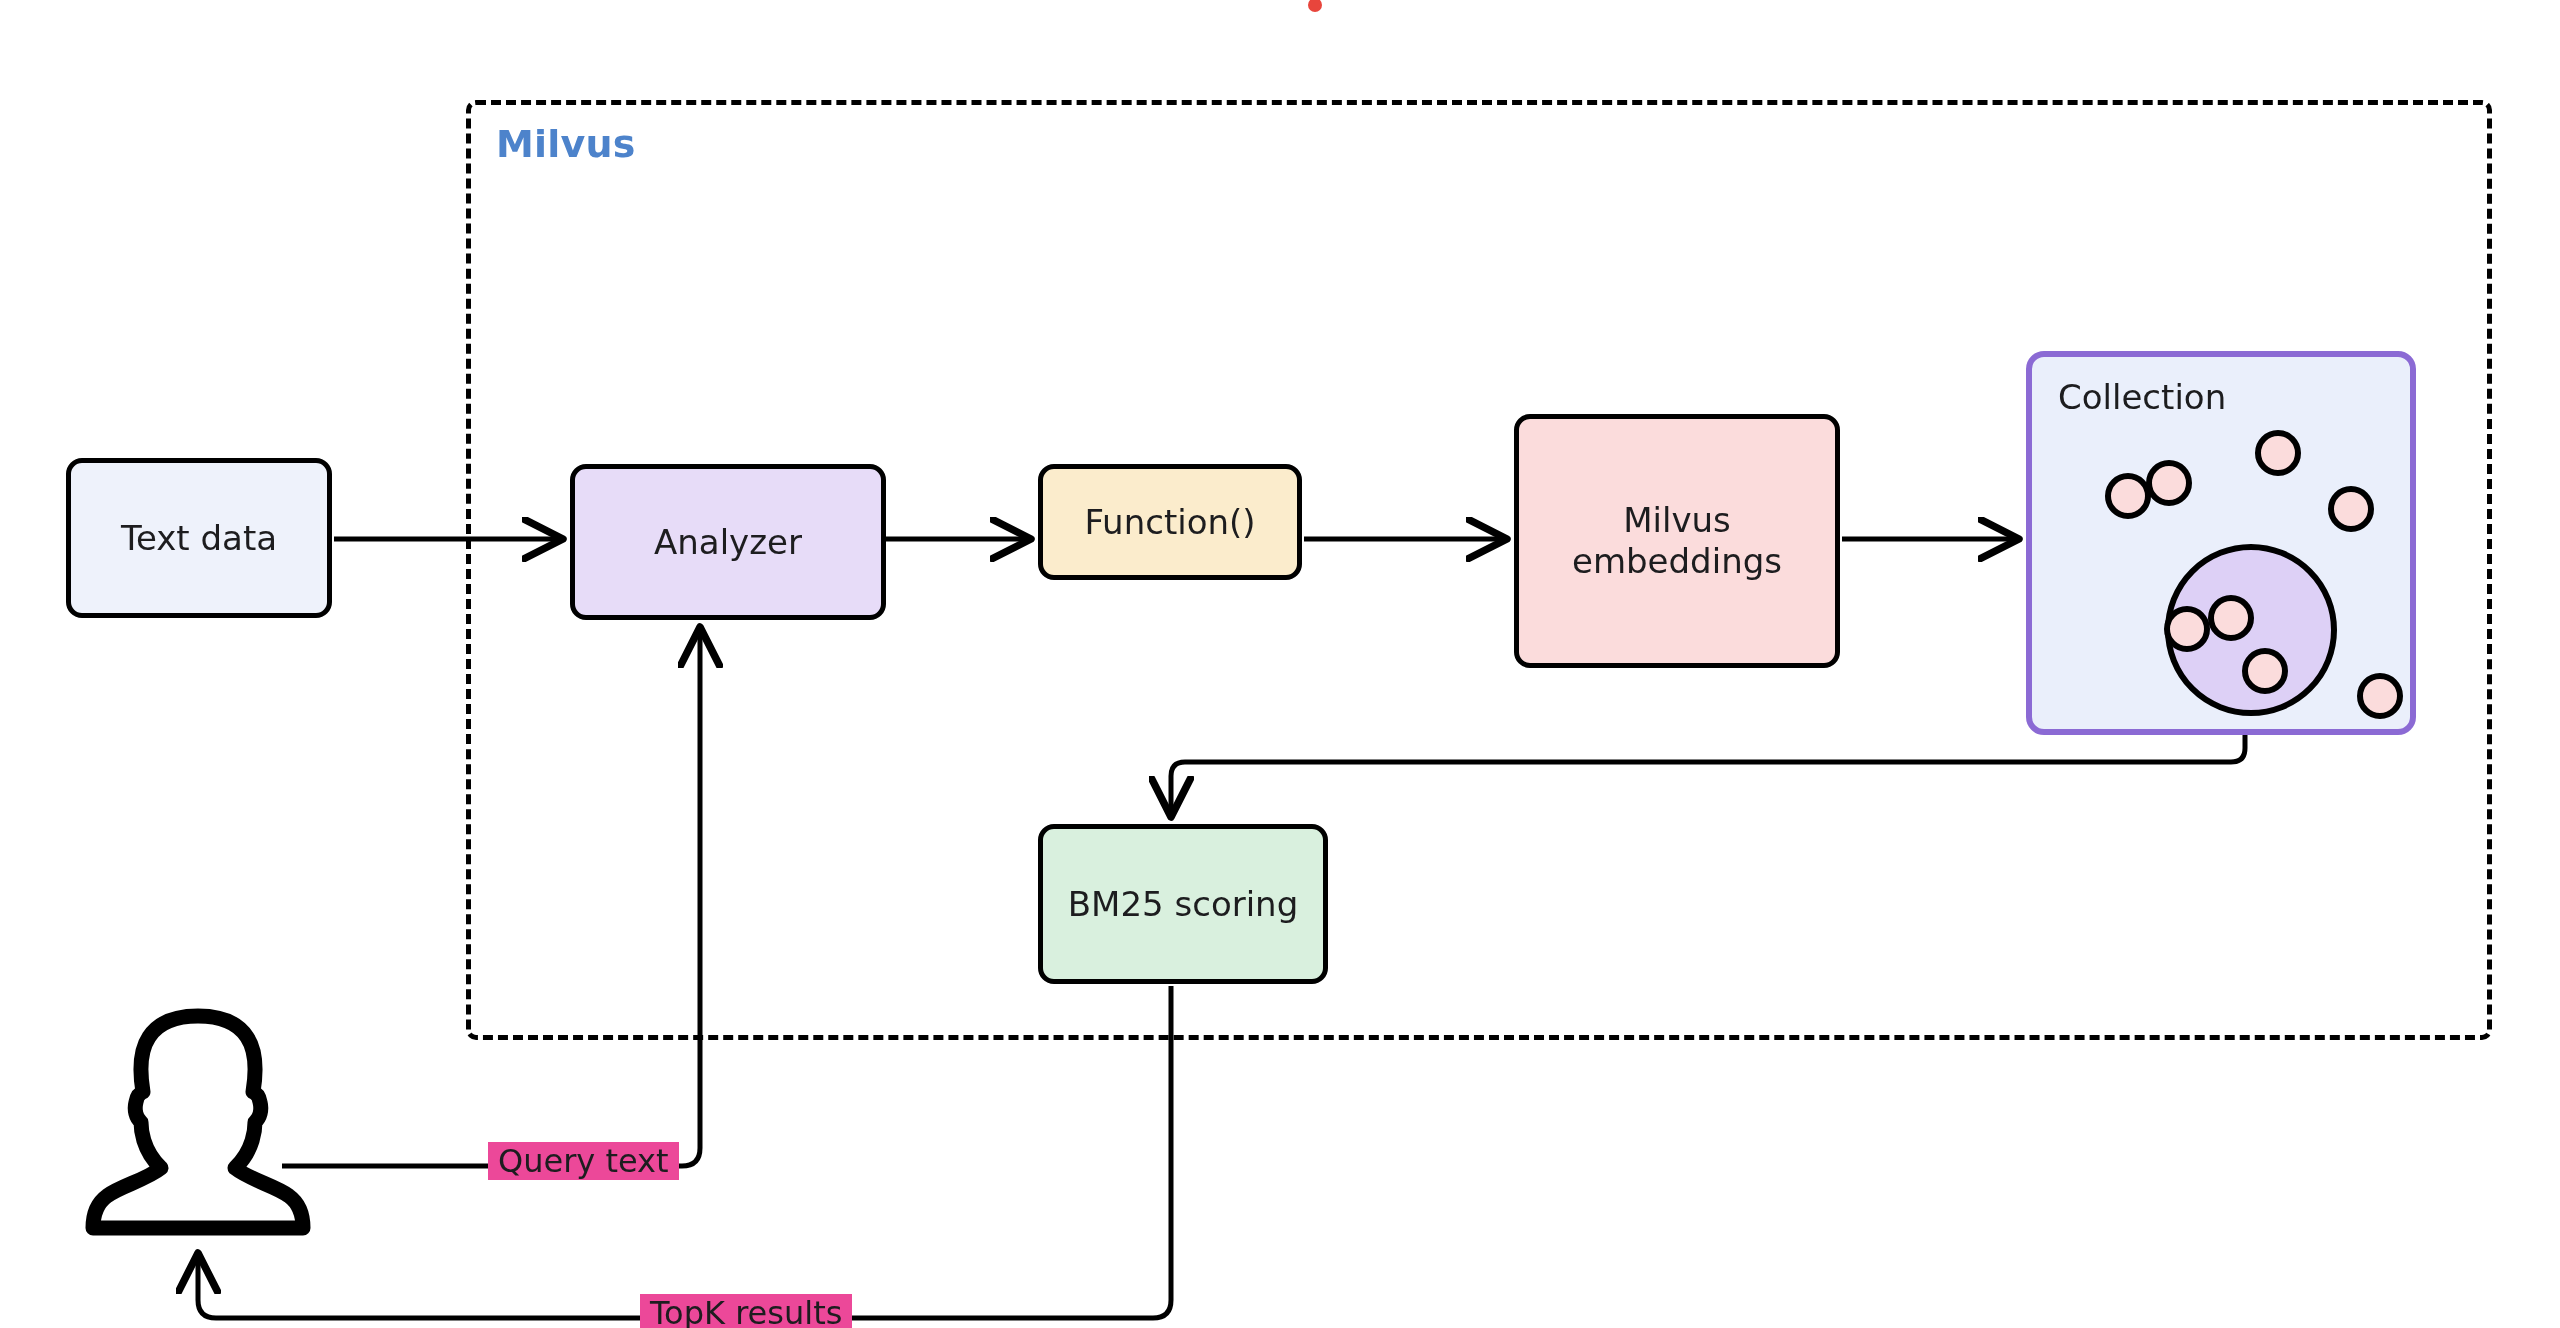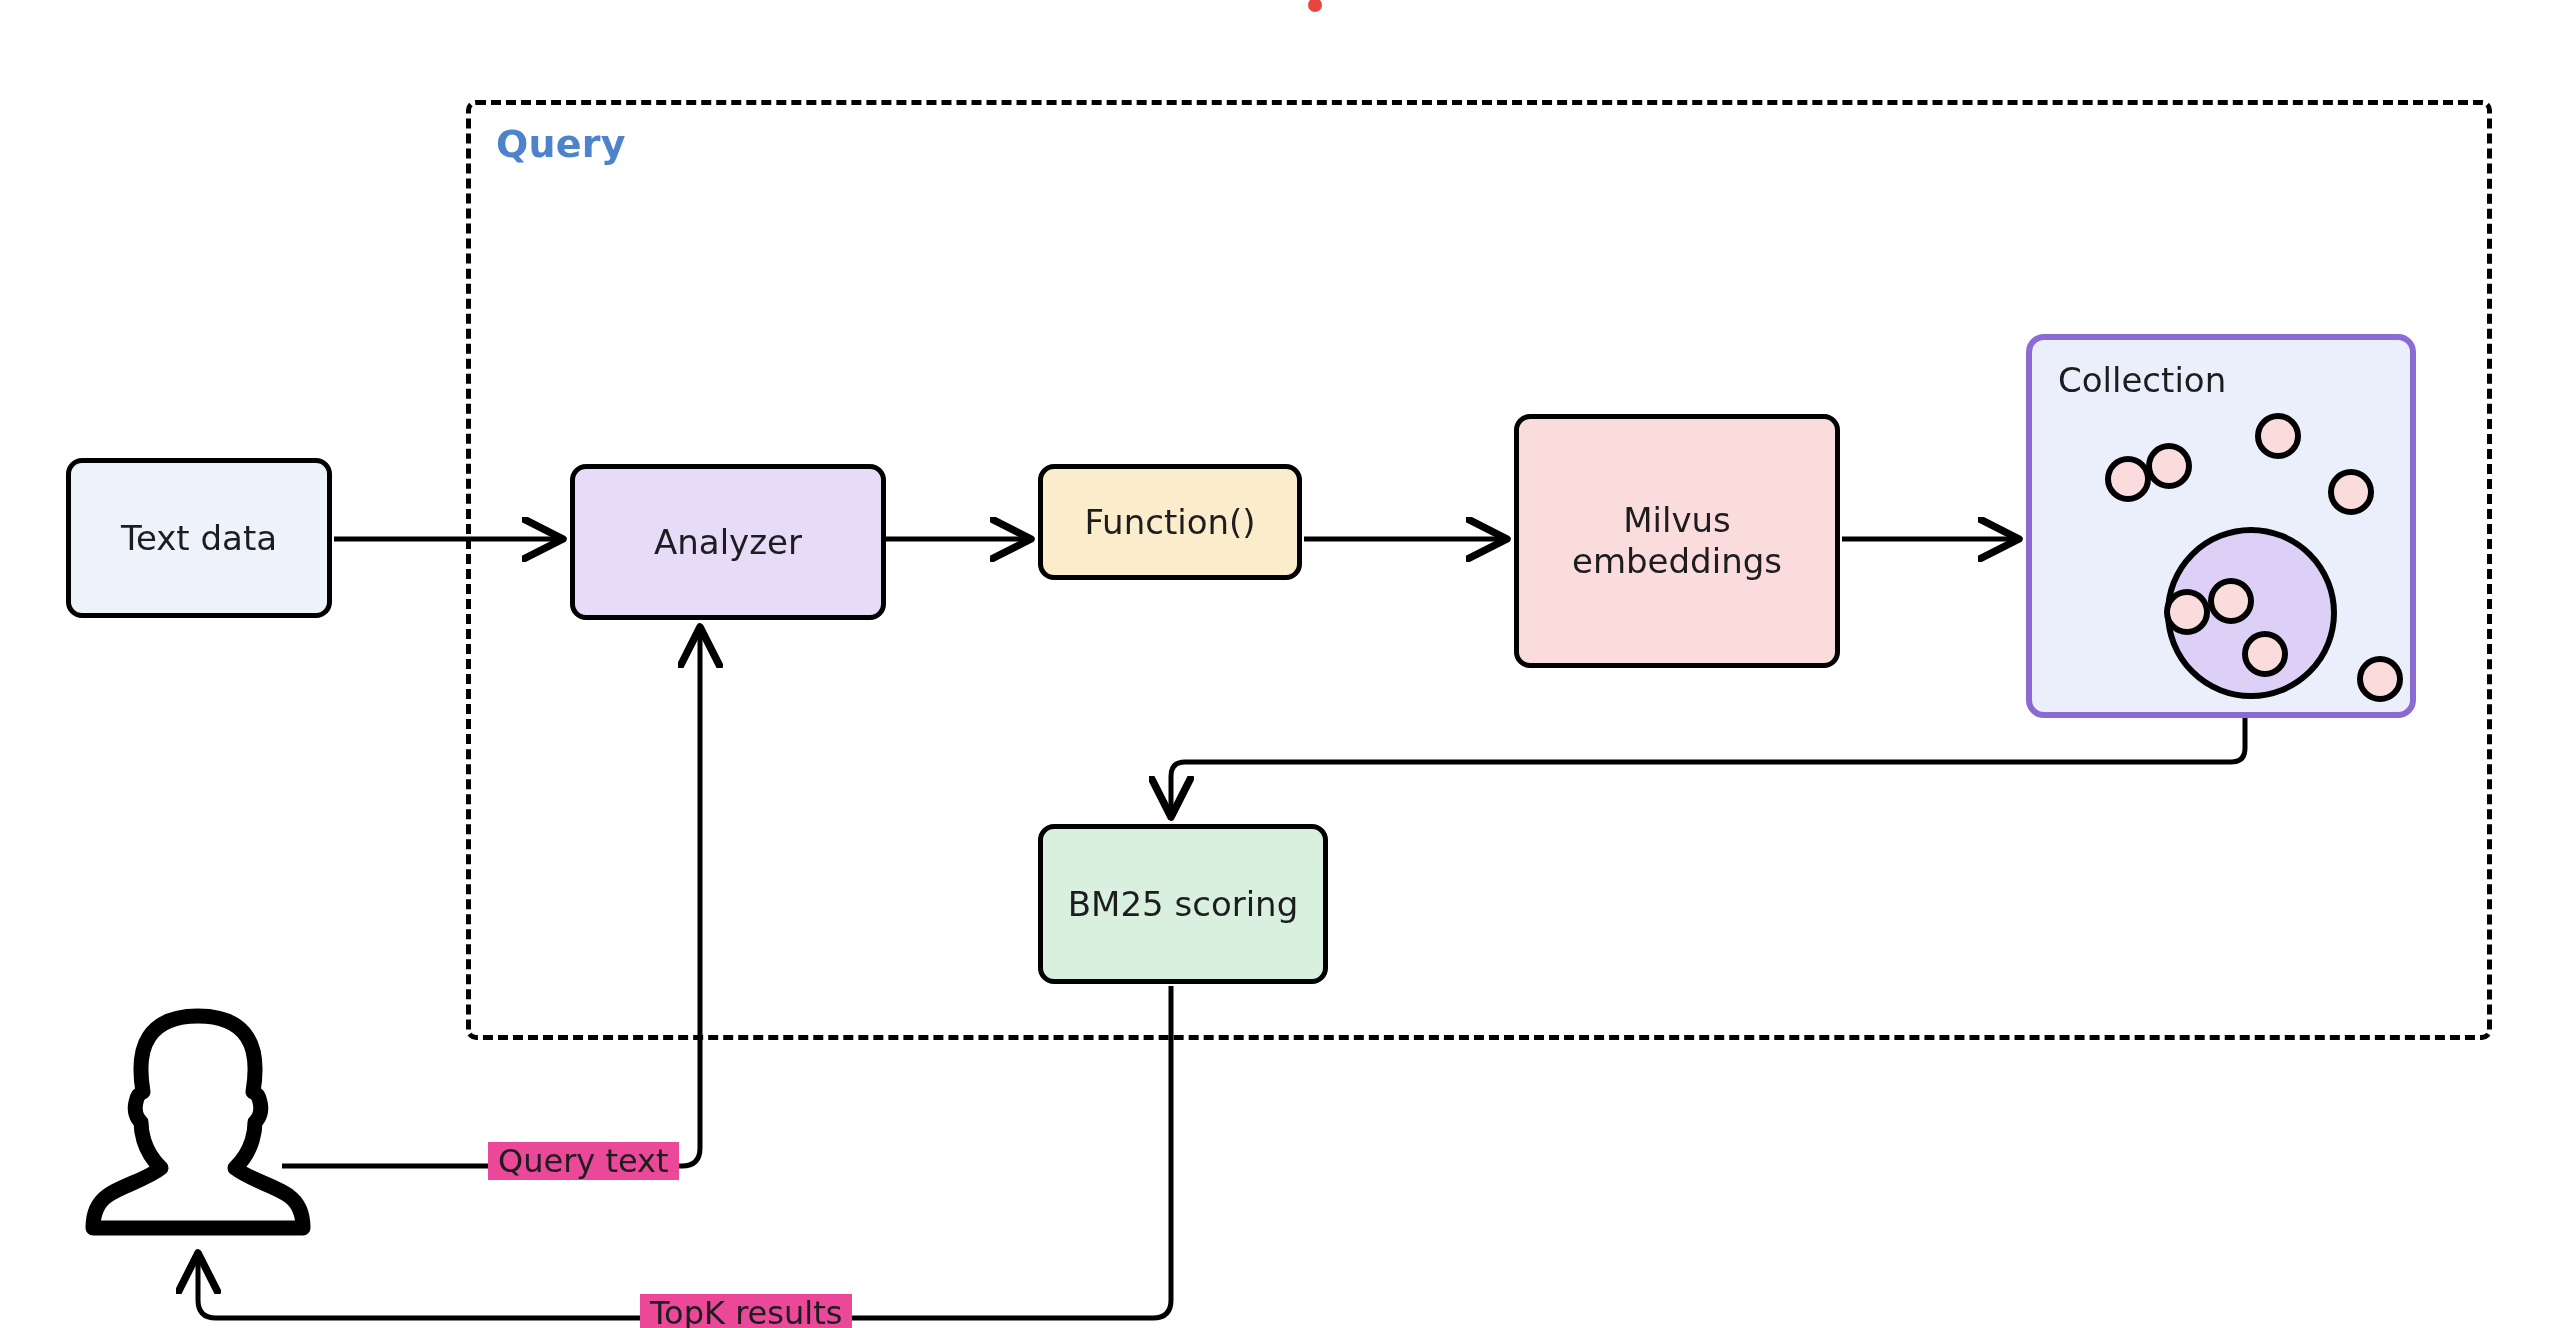--- a/index.html
+++ b/index.html
@@ -81,21 +81,21 @@
   }
 </style>
 </head>
 <body>
 
 <div id="canvas">
 
   <div class="red-dot" style="left:1308px; top:-2px;"></div>
 
   <div class="milvus-group" style="left:466px; top:100px; width:2026px; height:940px;"></div>
-  <div class="milvus-title" style="left:496px; top:122px;">Query</div>
+  <div class="milvus-title" style="left:496px; top:122px;">Milvus</div>
 
   <svg class="layer" viewBox="0 0 2560 1328">
     <defs>
       <marker id="arrowhead" markerWidth="9" markerHeight="9" refX="7.6" refY="4.5" orient="auto" markerUnits="strokeWidth">
         <path d="M0.5,0.6 L8.2,4.5 L0.5,8.4" fill="none" stroke="#000000" stroke-width="1.5" stroke-linecap="round" stroke-linejoin="round"></path>
       </marker>
     </defs>
 
     <g stroke="#000000" stroke-width="5" fill="none" stroke-linecap="butt" stroke-linejoin="round">
 
@@ -137,21 +137,21 @@
   </div>
 
   <div class="node" style="left:1514px; top:414px; width:326px; height:254px; background:#fbdcdc;">
     <span>Milvus embeddings</span>
   </div>
 
   <div class="node" style="left:1038px; top:824px; width:290px; height:160px; background:#d9f0de;">
     <span>BM25 scoring</span>
   </div>
 
-  <div class="collection-box" style="left:2026px; top:334px; width:390px; height:384px;">
+  <div class="collection-box" style="left:2026px; top:351px; width:390px; height:384px;">
     <svg width="378" height="372" viewBox="0 0 378 372" style="position:absolute; left:0; top:0;">
 
       <circle cx="219" cy="273" r="83" fill="#ddd0f6" stroke="#000000" stroke-width="6"></circle>
 
       <g stroke="#000000" stroke-width="6" fill="#fbdcdc">
         <circle cx="96" cy="139" r="20"></circle>
         <circle cx="137" cy="126" r="20"></circle>
         <circle cx="246" cy="96" r="20"></circle>
         <circle cx="319" cy="152" r="20"></circle>
         <circle cx="348" cy="339" r="20"></circle>

